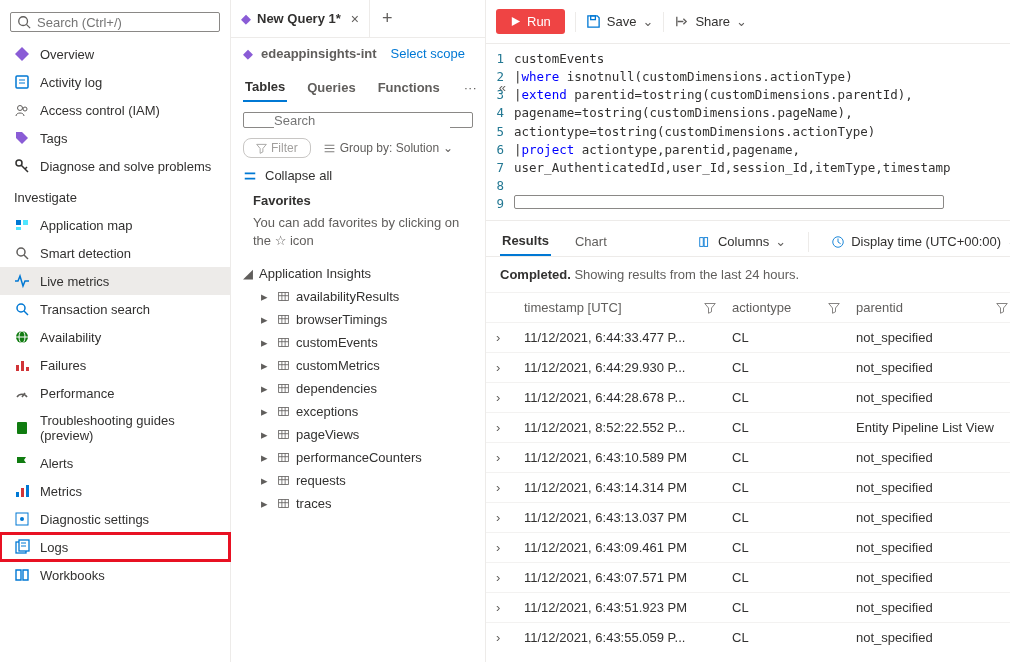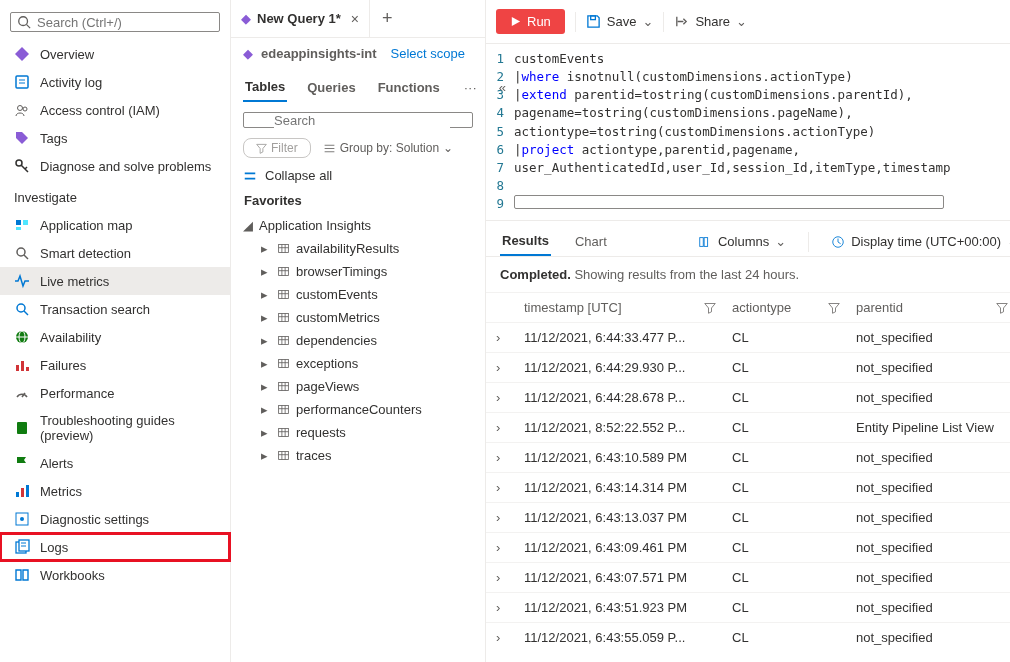--- a/index.html
+++ b/index.html
@@ -29,21 +29,21 @@
   .mid-tab.active { color:#323130; border-bottom: 2px solid #0078d4; font-weight:600;}
   .mid-tabs .dots { margin-left:auto; color:#605e5c; padding:0 4px; cursor:pointer;}
   .mid-tabs .expand { color:#605e5c; cursor:pointer;}
   .mid-body { padding: 10px 12px; overflow:auto; flex:1;}
   .mid-search { border:1px solid #8a8886; height:16px; border-radius:2px; display:flex; align-items:center; padding:0 24px;}
   .mid-search input { border:none; outline:none; flex:1; margin-left:6px; font-size:13px; color:#605e5c;}
   .mid-filter-row { display:flex; align-items:center; gap:12px; margin:10px 0;}
   .filter-pill { border:1px solid #c8c6c4; border-radius: 8px; padding: 2px 12px; color:#a19f9d; font-size:12px; display:flex; align-items:center; gap:4px;}
   .groupby { color:#605e5c; font-size:12px; display:flex; align-items:center; gap:4px;}
   .collapse-all { display:flex; align-items:center; gap:8px; color:#323130; margin: 4px 0 10px 0; cursor:pointer;}
-  .favorites-hdr { font-weight:600; margin: 4px 0 6px 1px;}
+  .favorites-hdr { font-weight:600; margin: 4px 0 6px 10px;}
   .favorites-hint { color:#605e5c; margin: 0 0 12px 10px; line-height:1.4;}
   .tree-item { display:flex; align-items:center; gap:6px; padding:4px 0; cursor:pointer;}
   .tree-item .caret { width:10px; color:#605e5c;}
   .tree-item.group { font-weight:400;}
   .tree-item.child { padding-left: 18px; color:#323130;}
   .tree-item .table-icon { color:#605e5c; }
   
   .right { flex:1; display:flex; flex-direction:column; }
   .toolbar { display:flex; align-items:center; padding: 6px 10px; gap:10px; border-bottom:1px solid #edebe9; height:44px;}
   .run-btn { background:#ef4444; color:#fff; border:none; border-radius:3px; padding: 5px 14px; font-size:13px; display:flex; align-items:center; gap:6px; cursor:pointer;}
@@ -301,20 +301,21 @@
       </div>
     </div>
     <div class="collapse-all">
       <svg width="14" height="14" viewBox="0 0 16 16">
           <rect x="2" y="4" width="12" height="2" fill="#0078d4"></rect>
           <rect x="2" y="10" width="12" height="2" fill="#0078d4"></rect>
         </svg>
       <span>Collapse all</span>
     </div>
     <div class="favorites-hdr">Favorites</div>
+    <div class="favorites-hint">You can add favorites by clicking on the ☆ icon</div>
     <div class="tree-item group">
       <span class="caret">◢</span>
       <span>Application Insights</span>
     </div>
     <div id="tree-children">
         <div class="tree-item child">
       <span class="caret">▸</span>
       <span class="table-icon">
             <svg width="13" height="13" viewBox="0 0 16 16">
               <rect x="2" y="3" width="12" height="10" fill="none" stroke="#605e5c"></rect>

